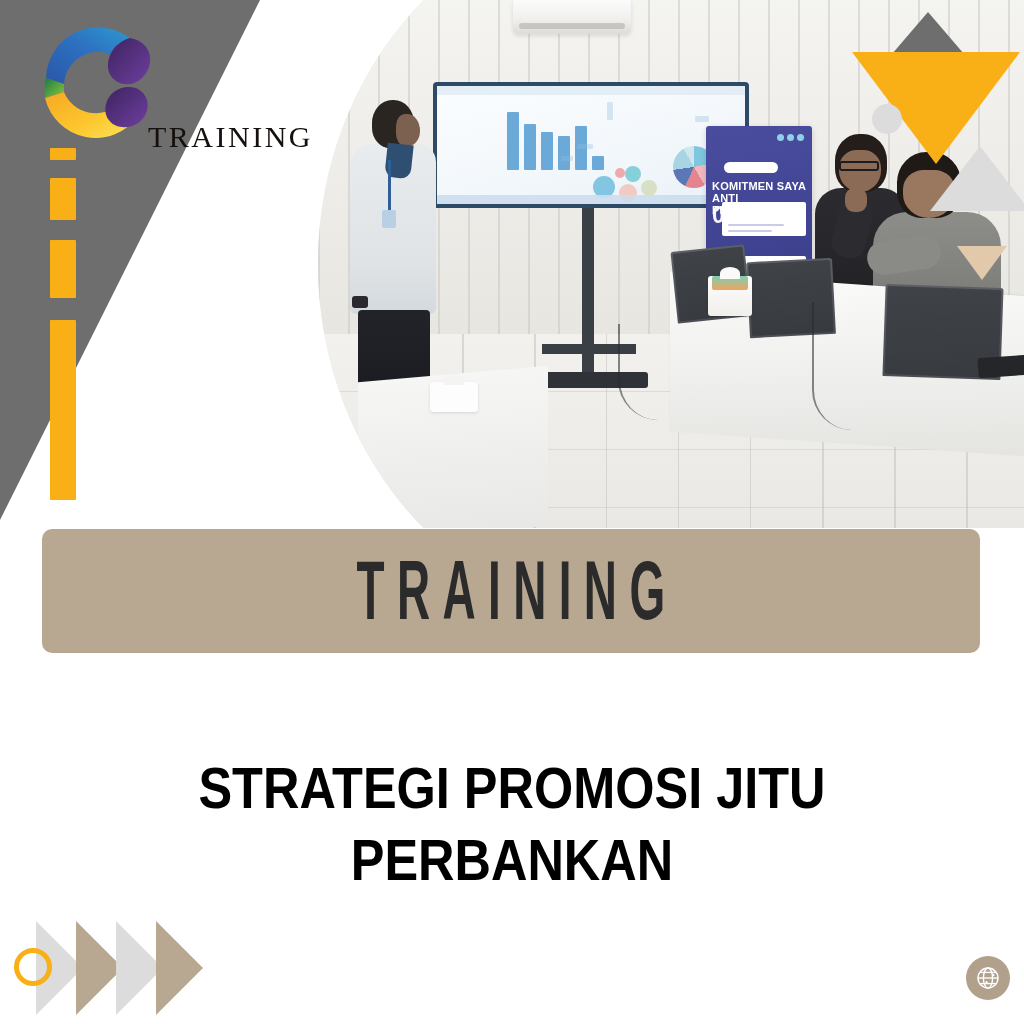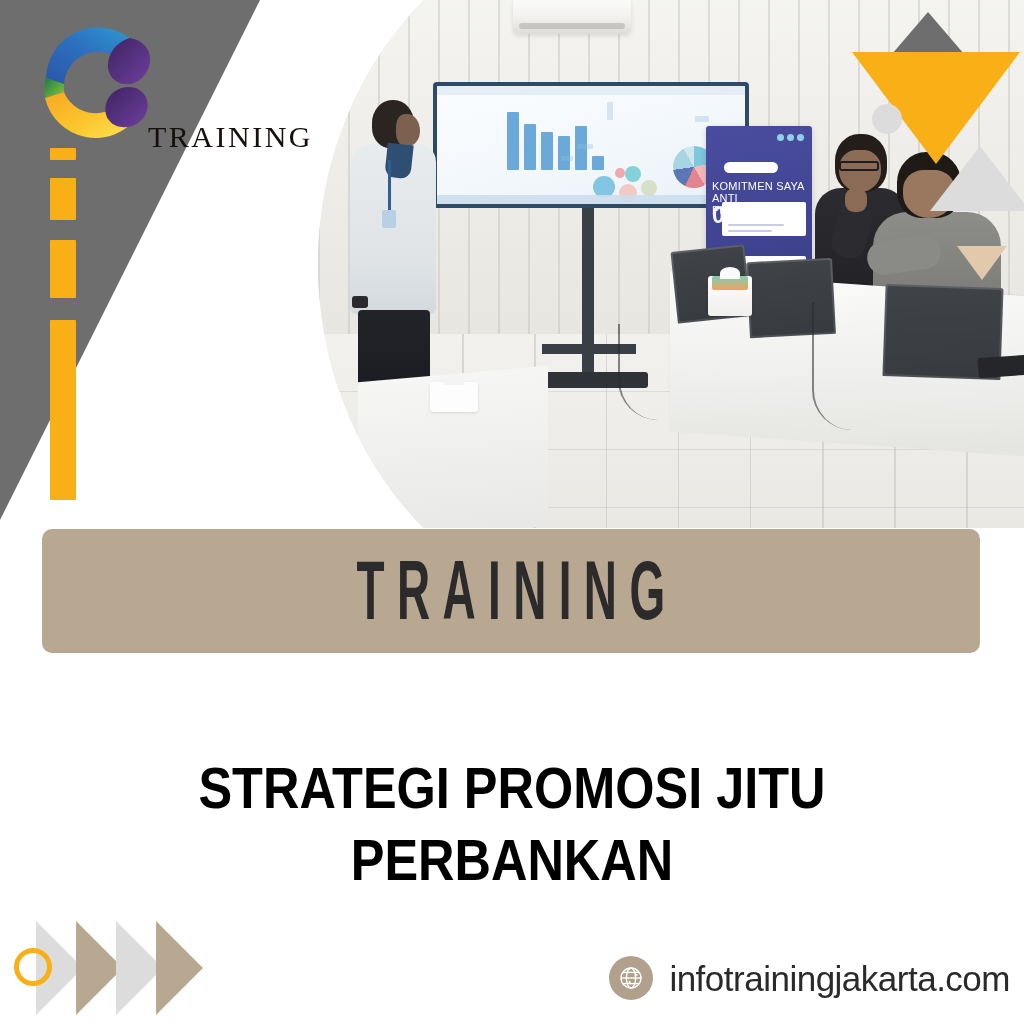--- a/index.html
+++ b/index.html
@@ -199,21 +199,21 @@
     box-shadow: 0 2px 6px rgba(0,0,0,0.15);
   }
   .rb-top-dots{ position:absolute; right:8px; top:8px; display:flex; gap:3px;}
   .rb-top-dots i{ width:7px;height:7px;border-radius:50%;background:#8fd0e8;display:block;}
   .rb-badge{
     position:absolute; left:18px; top:36px; width:54px; height:11px;
     background:#ffffff; border-radius:6px;
   }
   .rb-title{
     position:absolute; left:6px; top:54px; right:4px;
-    color:#ffffff; font-weight:normal; font-size:11px; line-height:12px;
+    color:#ffffff; font-weight:bold; font-size:11px; line-height:12px;
     letter-spacing:0.2px; text-align:left;
     font-family:"Liberation Sans", sans-serif;
   }
   .rb-num{
     position:absolute; color:rgba(255,255,255,0.95);
     font-weight:bold; font-size:23px; line-height:23px;
   }
   .rb-card{
     position:absolute; left:16px; right:6px; height:34px;
     background:#ffffff; border-radius:2px;
@@ -604,16 +604,15 @@
       <svg width="28" height="28" viewBox="0 0 28 28" fill="none" stroke="#ffffff" stroke-width="1.4">
         <circle cx="14" cy="14" r="10"></circle>
         <ellipse cx="14" cy="14" rx="4.6" ry="10"></ellipse>
         <line x1="4" y1="14" x2="24" y2="14"></line>
         <line x1="6" y1="8.4" x2="22" y2="8.4"></line>
         <line x1="6" y1="19.6" x2="22" y2="19.6"></line>
         <circle cx="19.4" cy="11" r="1.1" fill="#ffffff" stroke="none"></circle>
         <circle cx="12.6" cy="18.2" r="1.1" fill="#ffffff" stroke="none"></circle>
       </svg>
     </div>
-    <span class="site-url">infotrainingjakarta.com</span>
   </div>
 
 </div>
 
 </body></html>

